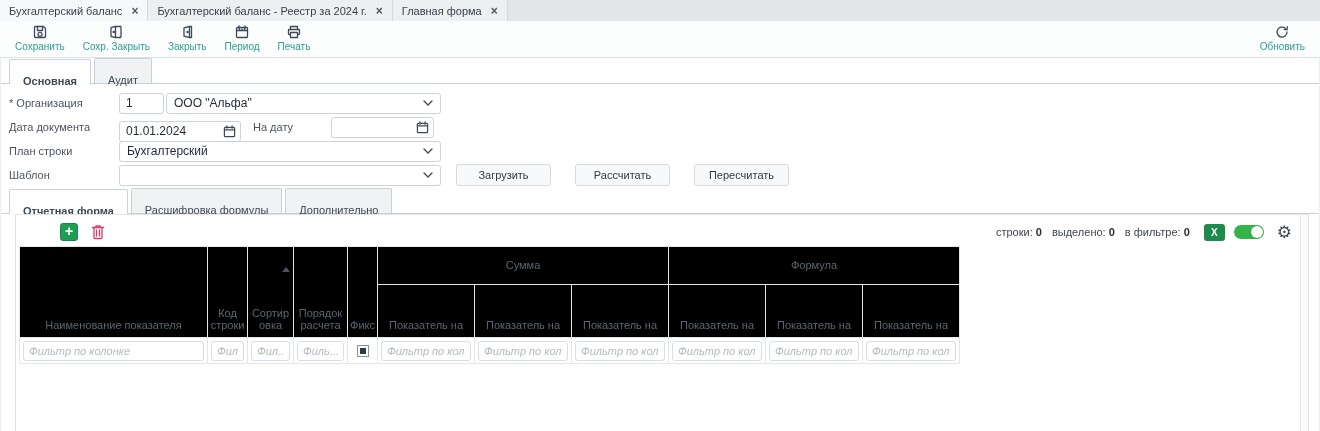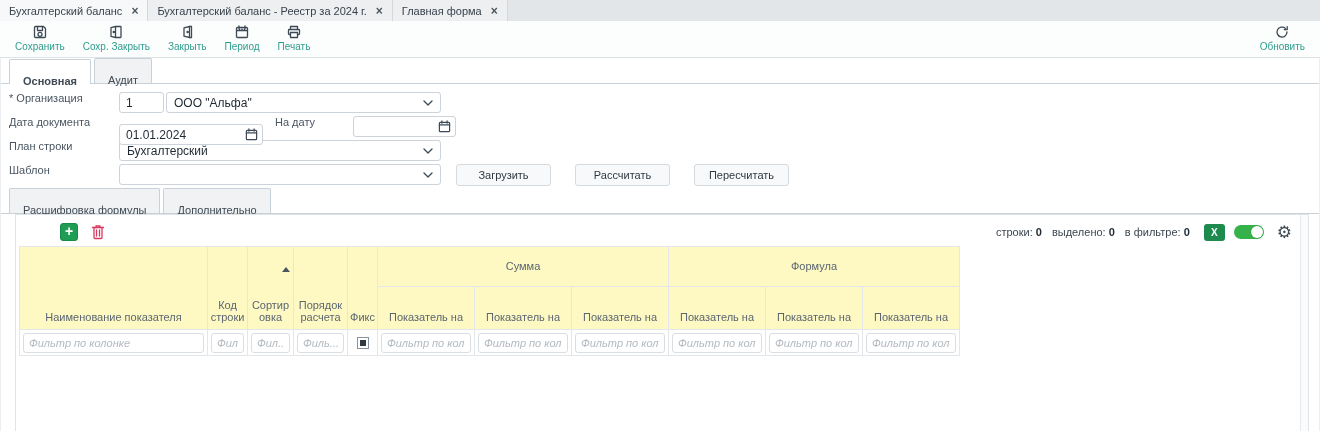--- a/index.html
+++ b/index.html
@@ -22,31 +22,31 @@
   
   .frame { height:373px; border-left:1px solid #eceff1; border-right:1px solid #eceff1; overflow:hidden; }
 
   
   .tabstrip { display:flex; align-items:flex-end; padding-left:8px; border-bottom:1px solid #c9d1d8; margin-top:5px; height:21px; }
   .stab { font-size:11px; color:#3f4a54; background:#f0f2f4; border:1px solid #c9d1d8; border-bottom:none; border-radius:2px 2px 0 0; padding:12px 13px; line-height:19px; height:20px; margin-right:3px; cursor:pointer; white-space:nowrap; }
   .stab.active { background:#fff; font-weight:bold; height:21px; margin-bottom:-1px; }
 
   
   .form { padding:8px 0 3px 8px; }
-  .frow { display:flex; align-items:flex-start; margin-bottom:2px; height:22px; }
+  .frow { display:flex; align-items:center; margin-bottom:2px; height:22px; }
   .flabel { width:110px; font-size:11px; color:#4a5561; flex:0 0 110px; }
   .inp { height:21px; border:1px solid #ccd3da; border-radius:3px; padding:0 6px; font-size:12px; color:#1f2933; font-family:inherit; background:#fff; }
   .inp-code { width:45px; margin-right:2px; }
   .selectbox { height:21px; border:1px solid #ccd3da; border-radius:3px; background:#fff; display:flex; align-items:center; justify-content:space-between; padding:0 7px; font-size:12px; color:#1f2933; cursor:pointer; }
   .sel-org { width:275px; }
   .sel-wide { width:322px; }
   .datebox { position:relative; }
   .datebox .inp { padding-right:22px; width:100%; }
   .datebox svg { position:absolute; right:5px; top:4px; pointer-events:none; }
-  .db1 { width:144px;margin-top:8px; }
+  .db1 { width:122px;margin-top:8px; }
   .db2 { width:103px; }
   .mid-label { margin-left:12px; width:78px; flex:0 0 78px; }
   .fbtn { height:22px; width:95px; margin-left:15px; background:#f8f9fa; border:1px solid #d4dade; border-radius:3px; font-size:11px; color:#2e3944; font-family:inherit; cursor:pointer; }
   .fbtn + .fbtn { margin-left:24px; }
 
   
   .panel { margin:0 10px 0 14px; border:1px solid #e0e4e8; height:228px; position:relative; background:#fff; }
   .grid-toolbar { display:flex; align-items:center; height:31px; padding:3px 16px 0 44px; }
   .add-btn { width:18px; height:18px; background:#1f9d55; border:1px solid #188a49; border-radius:3px; color:#fff; font-size:14px; font-weight:bold; line-height:15px; text-align:center; cursor:pointer; }
   .del-btn { margin-left:13px; cursor:pointer; display:flex; align-items:center; }
@@ -54,23 +54,23 @@
   .stat { margin-right:10px; white-space:nowrap; }
   .stat b { color:#222c35; }
   .excel-btn { width:21px; height:17px; background:#1d8a4e; border-radius:3px; color:#fff; font-size:10px; font-weight:bold; display:flex; align-items:center; justify-content:center; margin:0 9px 0 4px; cursor:pointer; }
   .toggle { width:30px; height:14px; border-radius:8px; background:#35b34a; position:relative; cursor:pointer; margin-right:13px; }
   .toggle .knob { position:absolute; right:1px; top:1px; width:12px; height:12px; border-radius:50%; background:#fff; box-shadow:0 0 1px rgba(0,0,0,.4); }
   .gear { font-size:17px; color:#3e4a55; line-height:1; cursor:pointer; }
 
   
   table.grid { border-collapse:collapse; table-layout:fixed; margin-left:3px; font-size:11px; color:#5b6671; }
   table.grid th, table.grid td { border:1px solid #e3e7ea; }
-  th.gcell { background:#fef9c3; font-weight:normal; text-align:center; }
+  th.gcell { background:#000000; font-weight:normal; text-align:center; }
   th.group { height:25px; }
-  th.colhead { vertical-align:bottom; padding:8px 2px 6px 2px; line-height:12px; position:relative; }
+  th.colhead { vertical-align:bottom; padding:16px 2px 6px 2px; line-height:12px; position:relative; }
   th.sub { height:26px; }
   .clip2 { display:block; overflow:hidden; max-height:24px; word-break:break-all;margin-top:44px; }
   .sort-asc { position:absolute; top:20px; right:3px; width:0; height:0; border-left:4px solid transparent; border-right:4px solid transparent; border-bottom:5px solid #4a5560; }
   td.fcell { height:26px; background:#fff; padding:2px 3px; text-align:center; }
   .filter-inp { width:100%; height:20px; border:1px solid #d9dee3; border-radius:3px; padding:0 5px; font-size:11px; font-family:inherit; color:#3c4650; }
   .filter-inp::placeholder { color:#b3bac1; font-style:italic; }
   .chk-mixed { display:inline-block; width:12px; height:12px; border:1px solid #8a939b; background:#fff; position:relative; vertical-align:middle; cursor:pointer; }
   .chk-mixed::after { content:""; position:absolute; left:2px; top:2px; width:6px; height:6px; background:#2f3a44; }
 
   .vscroll { position:absolute; top:0; right:0; bottom:0; width:8px; background:#fafbfc; border-left:1px solid #e6eaed; }
@@ -200,20 +200,21 @@
               <path d="M1 1l4 4 4-4"></path>
             </svg>
         </div>
         <button class="fbtn">Загрузить</button>
         <button class="fbtn">Рассчитать</button>
         <button class="fbtn">Пересчитать</button>
       </div>
     </div>
 
     <div class="tabstrip" style="margin-top:2px;">
+      <div class="stab active">Отчетная форма</div>
       <div class="stab">Расшифровка формулы</div>
       <div class="stab">Дополнительно</div>
     </div>
 
     <div class="panel">
       <div class="grid-toolbar">
         <div class="add-btn">+</div>
         <div class="del-btn">
           <svg width="14" height="16" viewBox="0 0 14 16" class="icon-red">
             <path d="M1.5 3.5h11"></path>

